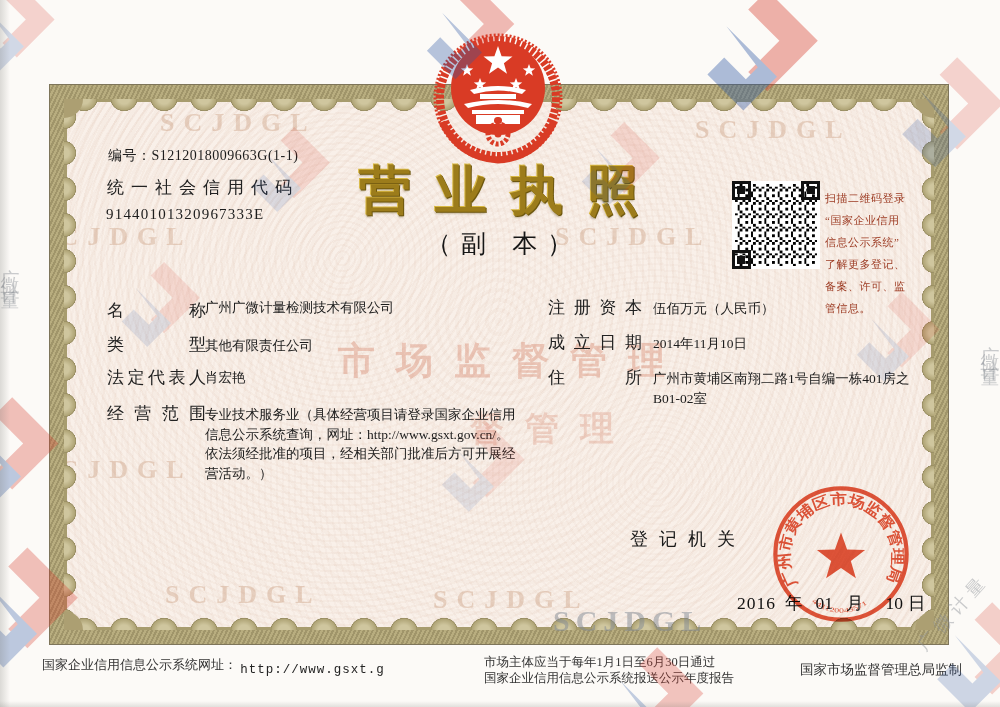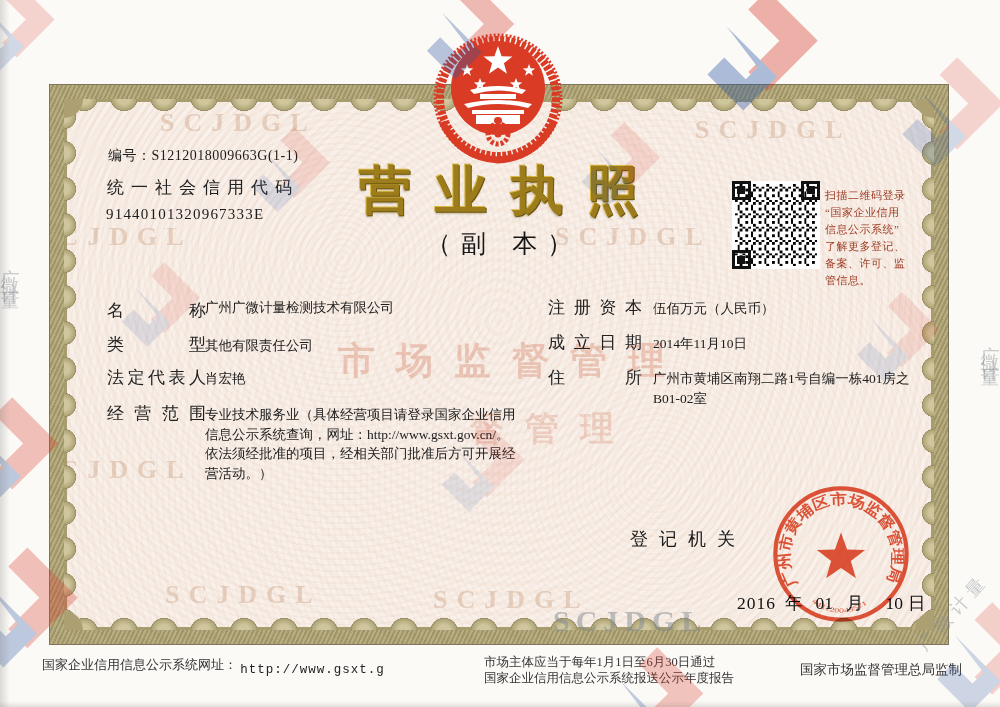--- a/index.html
+++ b/index.html
@@ -45,21 +45,21 @@
   .credit-label { left:43px; top:77px; font-size:17px; letter-spacing:7px; color:#222; z-index:2; }
   .credit-code { left:42px; top:107px; font-size:15px; letter-spacing:1.2px; color:#1c1c1c; z-index:2; }
 
   .title { left:0; top:57px; width:100%; text-align:center; padding-left:24px; letter-spacing:24px;
     font-size:52px; font-weight:bold; color:#9c7c1b; z-index:2;
     text-shadow:1px 1px 0 #6d570e, -1px -1px 0 #d9b944, 0 2px 2px rgba(90,70,10,.35); }
   .subtitle { left:0; top:128px; width:100%; text-align:center; padding-left:10px; letter-spacing:10px;
     font-size:25px; color:#161616; z-index:2; }
 
   .qr { left:668px; top:82px; width:88px; height:88px; z-index:2; background:#fff; }
-  .qr-caption { left:761px; top:88px; width:96px; font-size:11px; line-height:17px; color:#9c3a22;
+  .qr-caption { left:761px; top:88px; width:96px; font-size:11px; line-height:22px; color:#9c3a22;
     white-space:pre-line; z-index:2; letter-spacing:.5px; }
 
   .flabel { position:absolute; display:inline-block; font-size:17px; color:#222; text-align:justify; text-align-last:justify; z-index:2; }
   .flabel.lft { left:43px; width:99px; }
   .flabel.rgt { left:484px; width:94px; }
   .fvalue { position:absolute; font-size:13.5px; color:#1b1b1b; line-height:19.5px; z-index:2; }
   .fvalue.lft { left:141px; width:318px; }
   .fvalue.rgt { left:589px; width:268px; }
 
   .reg-authority { left:566px; top:428px; font-size:18px; letter-spacing:11px; color:#1a1a1a; z-index:2; }
@@ -153,21 +153,21 @@
 信息公示系统”
 了解更多登记、
 备案、许可、监
 管信息。</div>
 
     <span class="flabel lft" style="top:200px;">名称</span>
     <span class="fvalue lft" style="top:199px;">广州广微计量检测技术有限公司</span>
     <span class="flabel lft" style="top:234px;">类型</span>
     <span class="fvalue lft" style="top:237px;">其他有限责任公司</span>
     <span class="flabel lft" style="top:267px;">法定代表人</span>
-    <span class="fvalue lft" style="top:270px;">肖宏艳</span>
+    <span class="fvalue lft" style="top:270px;font-family:Liberation Mono, monospace;">肖宏艳</span>
     <span class="flabel lft" style="top:303px;">经营范围</span>
     <span class="fvalue lft" style="top:306px;">专业技术服务业（具体经营项目请登录国家企业信用信息公示系统查询，网址：http://www.gsxt.gov.cn/。依法须经批准的项目，经相关部门批准后方可开展经营活动。）</span>
 
     <span class="flabel rgt" style="top:197px;">注册资本</span>
     <span class="fvalue rgt" style="top:200px;">伍佰万元（人民币）</span>
     <span class="flabel rgt" style="top:232px;">成立日期</span>
     <span class="fvalue rgt" style="top:235px;">2014年11月10日</span>
     <span class="flabel rgt" style="top:267px;">住所</span>
     <span class="fvalue rgt" style="top:270px;">广州市黄埔区南翔二路1号自编一栋401房之B01-02室</span>
 

